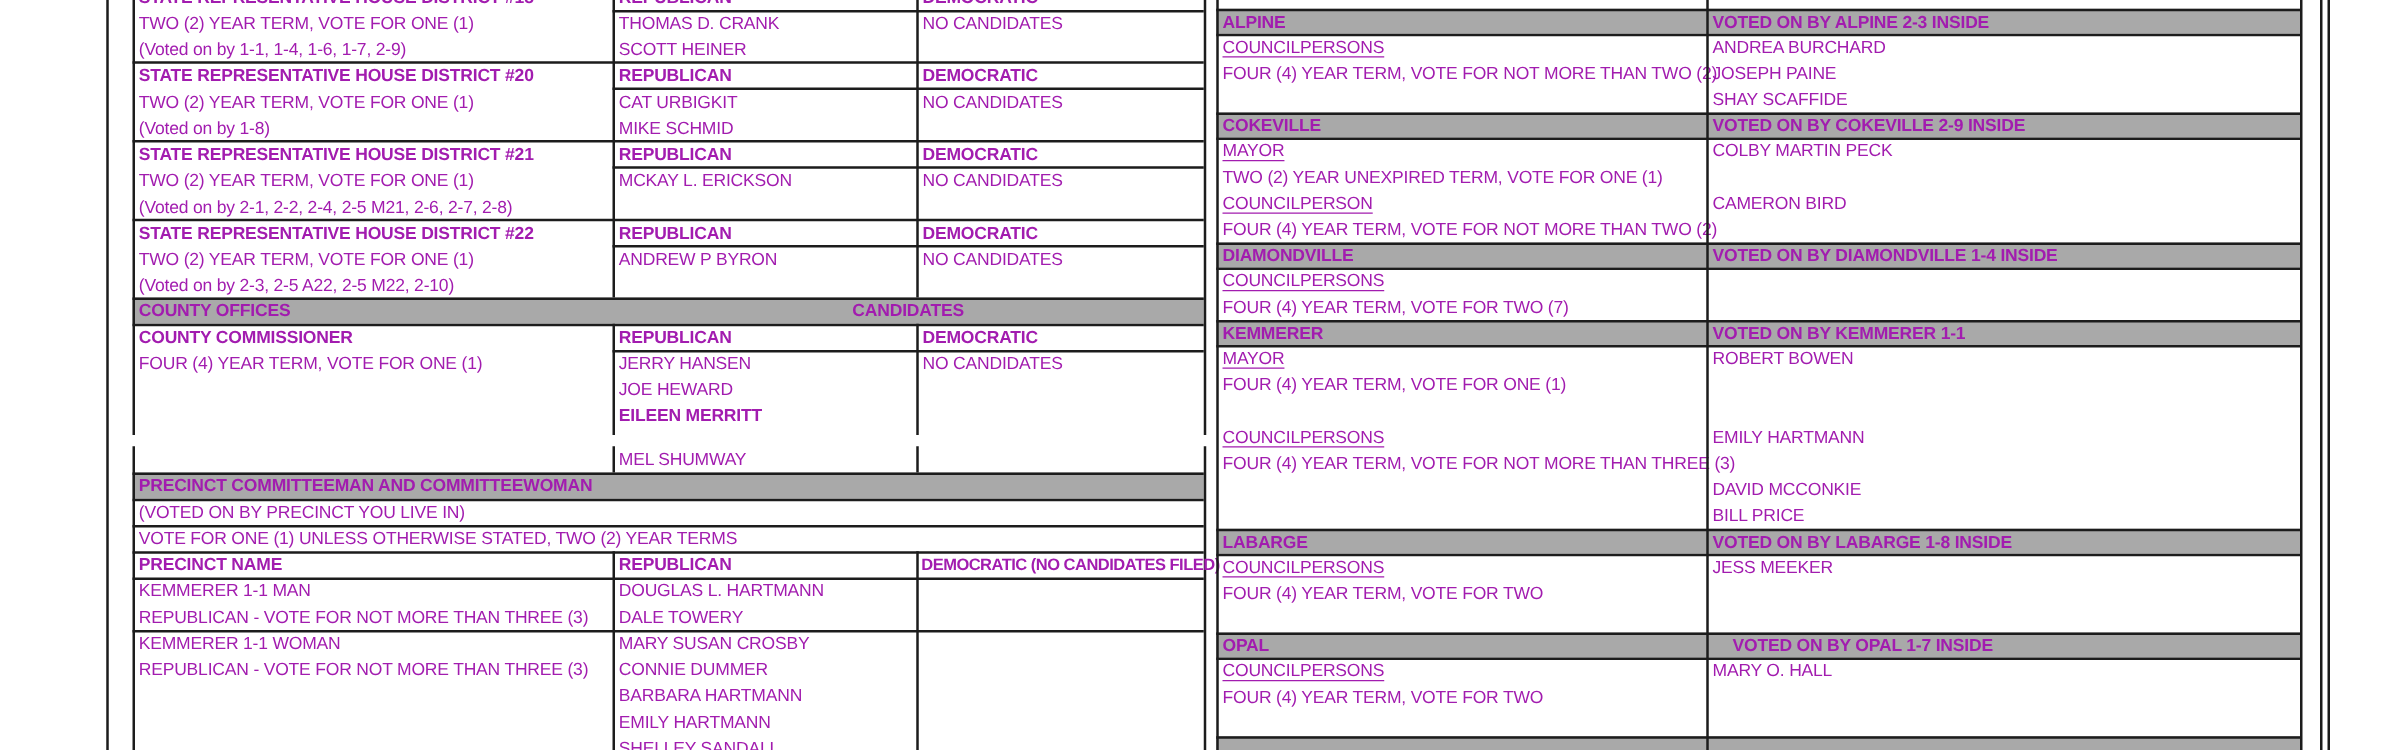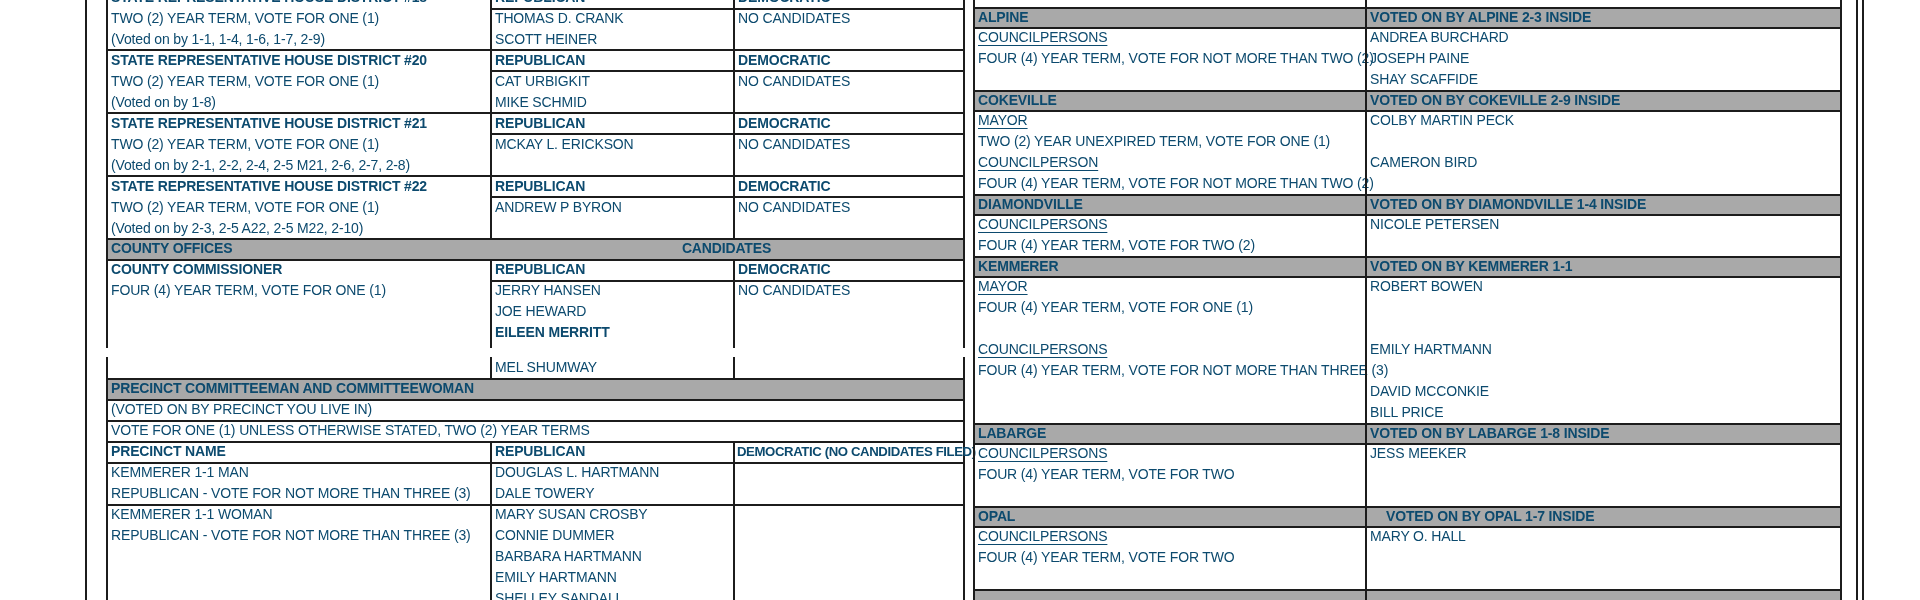--- a/index.html
+++ b/index.html
@@ -2,21 +2,21 @@
 <html><head>
 <meta charset="utf-8">
 <style>
   html,body{margin:0;padding:0;background:#e8e8e8;}
   #page{
     position:relative;
     width:1920px;height:600px;
     background:#ffffff;
     overflow:hidden;
     font-family:"Liberation Sans",sans-serif;
-    color:#0c4a6e;
+    color:#a21caf;
     letter-spacing:-0.15px;
   }
   .hl{position:absolute;height:1.5px;background:#1c1c1c;}
   .vl{position:absolute;width:1.5px;background:#1c1c1c;}
   .band{position:absolute;background:#a9a9a9;}
   .txt{
     position:absolute;
     white-space:nowrap;
     font-size:14px;
     line-height:21px;
@@ -136,22 +136,21 @@
     <div class="txt u" style="left: 978px; top: 110px; width: 382px;">MAYOR</div>
     <div class="txt" style="left: 1370px; top: 110px; width: 465px;">COLBY MARTIN PECK</div>
     <div class="txt" style="left: 978px; top: 131px; width: 382px;">TWO (2) YEAR UNEXPIRED TERM, VOTE FOR ONE (1)</div>
     <div class="txt u" style="left: 978px; top: 152px; width: 382px;">COUNCILPERSON</div>
     <div class="txt" style="left: 1370px; top: 152px; width: 465px;">CAMERON BIRD</div>
     <div class="txt" style="left: 978px; top: 173px; width: 382px;">FOUR (4) YEAR TERM, VOTE FOR NOT MORE THAN TWO (2)</div>
     <div class="band" style="left: 973px; top: 194px; width: 867px; height: 20px;"></div>
     <div class="txt b" style="left: 978px; top: 194px; width: 382px; height: 20px; line-height: 20px;">DIAMONDVILLE</div>
     <div class="txt b" style="left: 1370px; top: 194px; width: 465px; height: 20px; line-height: 20px;">VOTED ON BY DIAMONDVILLE 1-4 INSIDE</div>
     <div class="txt u" style="left: 978px; top: 214px; width: 382px;">COUNCILPERSONS</div>
-    <div class="txt" style="left: 1370px; top: 214px; width: 465px;">NICOLE PETERSEN</div>
-    <div class="txt" style="left: 978px; top: 235px; width: 382px;">FOUR (4) YEAR TERM, VOTE FOR TWO (2)</div>
+    <div class="txt" style="left: 978px; top: 235px; width: 382px;">FOUR (4) YEAR TERM, VOTE FOR TWO (7)</div>
     <div class="band" style="left: 973px; top: 256px; width: 867px; height: 20px;"></div>
     <div class="txt b" style="left: 978px; top: 256px; width: 382px; height: 20px; line-height: 20px;">KEMMERER</div>
     <div class="txt b" style="left: 1370px; top: 256px; width: 465px; height: 20px; line-height: 20px;">VOTED ON BY KEMMERER 1-1</div>
     <div class="txt u" style="left: 978px; top: 276px; width: 382px;">MAYOR</div>
     <div class="txt" style="left: 1370px; top: 276px; width: 465px;">ROBERT BOWEN</div>
     <div class="txt" style="left: 978px; top: 297px; width: 382px;">FOUR (4) YEAR TERM, VOTE FOR ONE (1)</div>
     <div class="txt u" style="left: 978px; top: 339px; width: 382px;">COUNCILPERSONS</div>
     <div class="txt" style="left: 1370px; top: 339px; width: 465px;">EMILY HARTMANN</div>
     <div class="txt" style="left: 978px; top: 360px; width: 382px;">FOUR (4) YEAR TERM, VOTE FOR NOT MORE THAN THREE (3)</div>
     <div class="txt" style="left: 1370px; top: 381px; width: 465px;">DAVID MCCONKIE</div>

